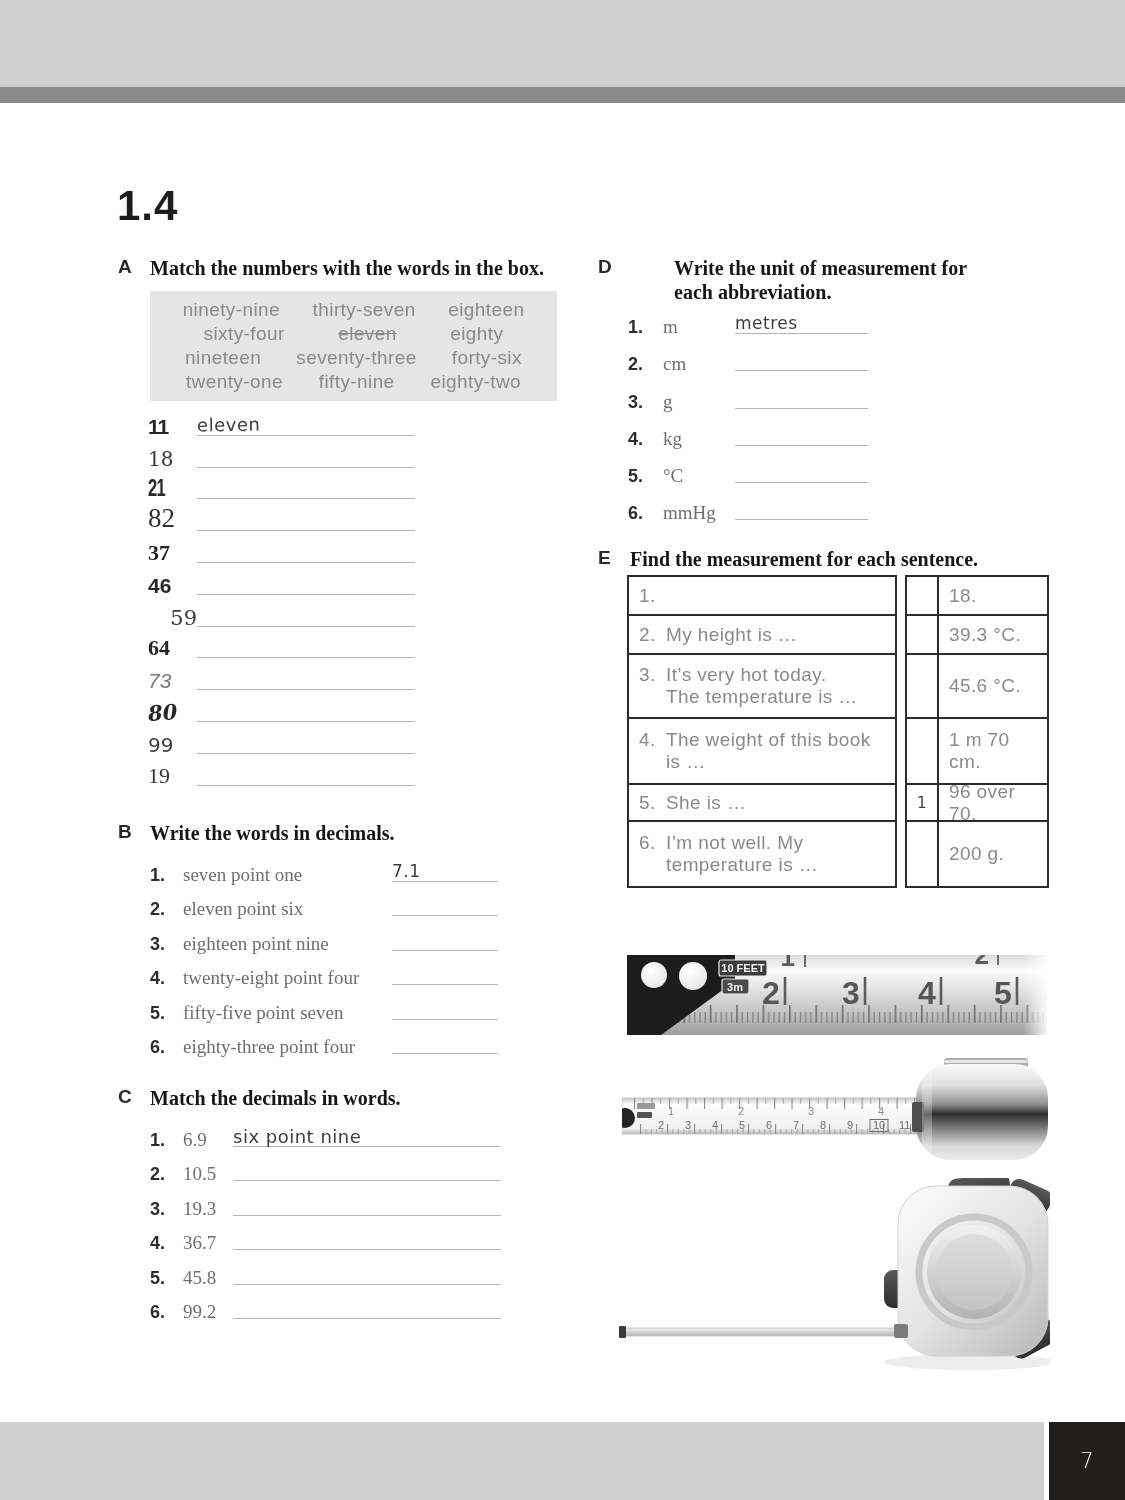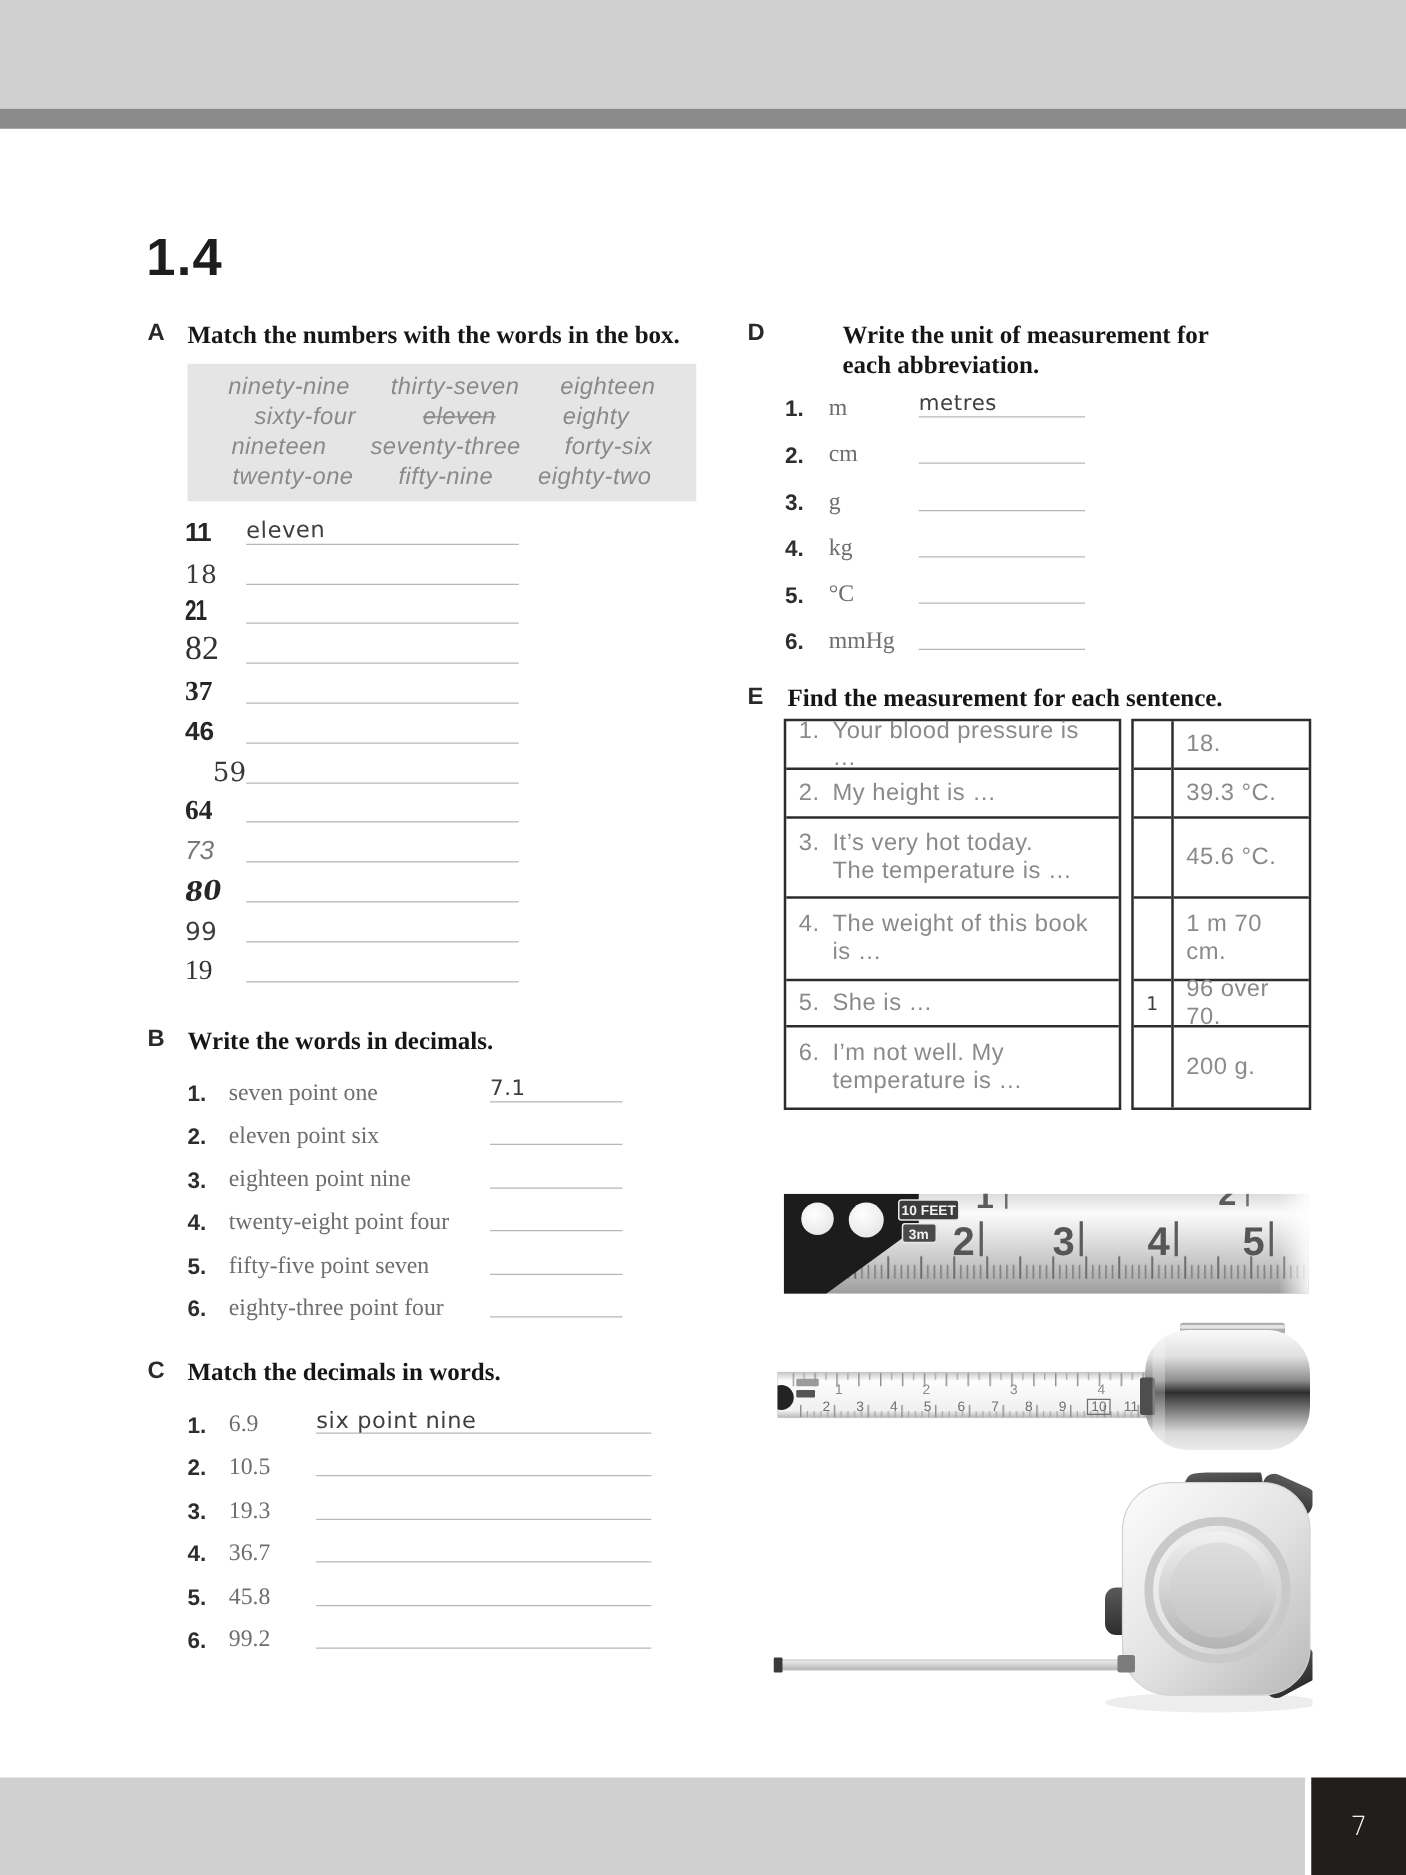--- a/index.html
+++ b/index.html
@@ -14,21 +14,21 @@
              display:flex;align-items:center;justify-content:center;}
   .foot-dark span{color:#f4f4f4;font-family:"DejaVu Sans",sans-serif;font-size:21px;font-weight:300;}
   
   .unit-title{position:absolute;left:117px;top:182px;font-size:42px;font-weight:bold;color:#1d1d1d;letter-spacing:1px;}
   
   .shead-row{position:absolute;display:flex;}
   .sletter{width:32px;flex:0 0 32px;font-size:19px;font-weight:bold;color:#2a2a2a;}
   .stext{font-family:"Liberation Serif",serif;font-weight:bold;font-size:20px;color:#161616;line-height:24px;}
   
   .wordbox{position:absolute;left:150px;top:291px;width:407px;background:#e5e5e5;padding:7px 0 7px 0;}
-  .wb-row{display:flex;justify-content:space-evenly;align-items:center;height:24px;font-style:italic;}
+  .wb-row{display:flex;justify-content:space-evenly;align-items:center;height:24px;}
   .gsans{color:#8a8a8a;letter-spacing:.4px;}
   .wb-row span{font-size:19px;}
   .s-through{text-decoration:line-through;text-decoration-color:#8a8a8a;}
   
   .numlist{position:absolute;left:148px;top:407px;width:270px;}
   .nl-row{display:flex;align-items:flex-end;height:31.8px;}
   .nl-num{width:49px;flex:0 0 49px;color:#262626;}
   .nl-line{width:218px;border-bottom:1.5px solid #b7b7b7;height:26px;display:flex;align-items:flex-end;margin-bottom:3px;}
   .hand{font-family:"DejaVu Sans",sans-serif;color:#3e3e3e;letter-spacing:.5px;}
   .nl-line .hand{font-size:18px;line-height:20px;transform:rotate(-.8deg);}
@@ -53,21 +53,21 @@
   .aline{border-bottom:1.5px solid #b7b7b7;height:24px;display:flex;align-items:flex-end;margin-bottom:4px;}
   .aline .hand{font-size:17px;line-height:19px;}
   
   .b-row{height:34.5px;}
   .b-num{width:33px;flex:0 0 33px;}
   .b-text{width:209px;flex:0 0 209px;font-size:19px;}
   .b-line{width:106px;}
   
   .c-num{width:33px;flex:0 0 33px;}
   .c-val{width:50px;flex:0 0 50px;font-size:19px;}
-  .c-line{width:268px;margin-left:20px;}
+  .c-line{width:268px;}
   
   .d-row{height:37.2px;}
   .d-num{width:35px;flex:0 0 35px;}
   .d-abbr{width:72px;flex:0 0 72px;font-size:19px;}
   .d-line{width:133px;}
   
   .etables{position:absolute;left:627px;top:575px;display:flex;}
   .etable{border:2px solid #2c2c2c;}
   .etable-left{width:266px;}
   .erow{border-bottom:2px solid #2c2c2c;display:flex;align-items:center;padding:0 8px 0 10px;box-sizing:border-box;}
@@ -316,21 +316,20 @@
   <div class="shead-row" style="left:598px;top:547px;width:470px;">
     <span class="sletter">E</span>
     <span class="stext">Find the measurement for each sentence.</span>
   </div>
 
   <div class="etables">
     <div class="etable etable-left">
       <div class="erow r1">
         <div class="esent gsans">
             <span class="enum">1.</span>
-            <span>Your blood pressure is …</span>
           </div>
       </div>
       <div class="erow r2">
         <div class="esent gsans">
             <span class="enum">2.</span>
             <span>My height is …</span>
           </div>
       </div>
       <div class="erow r3">
         <div class="esent gsans">

